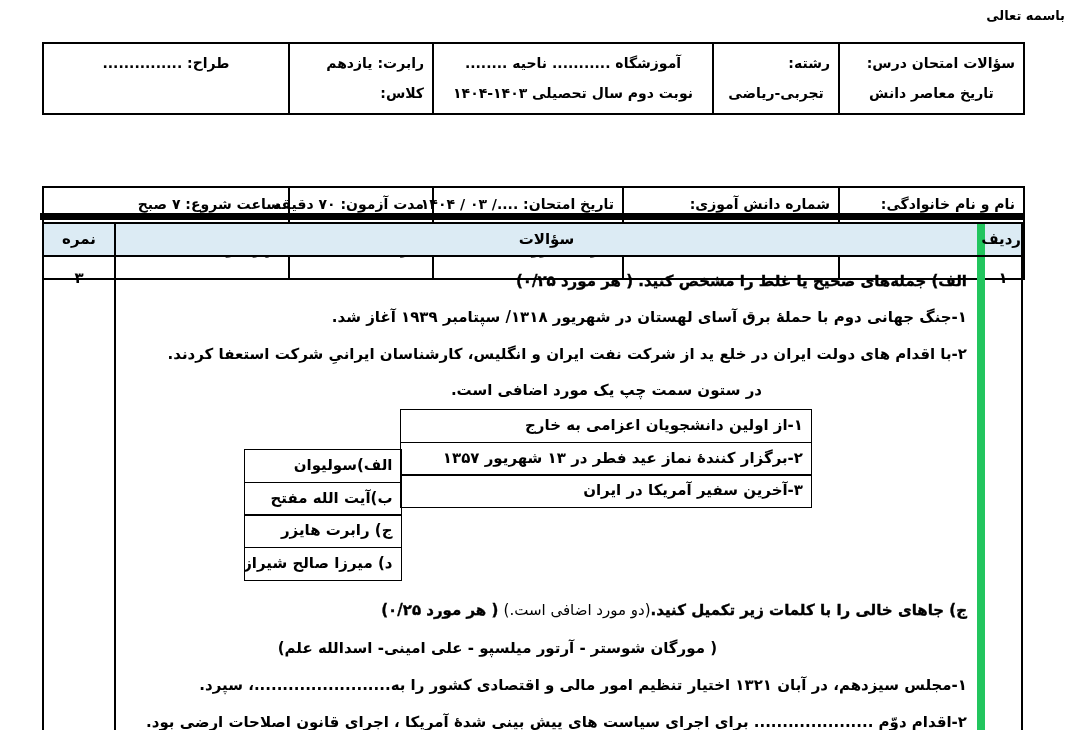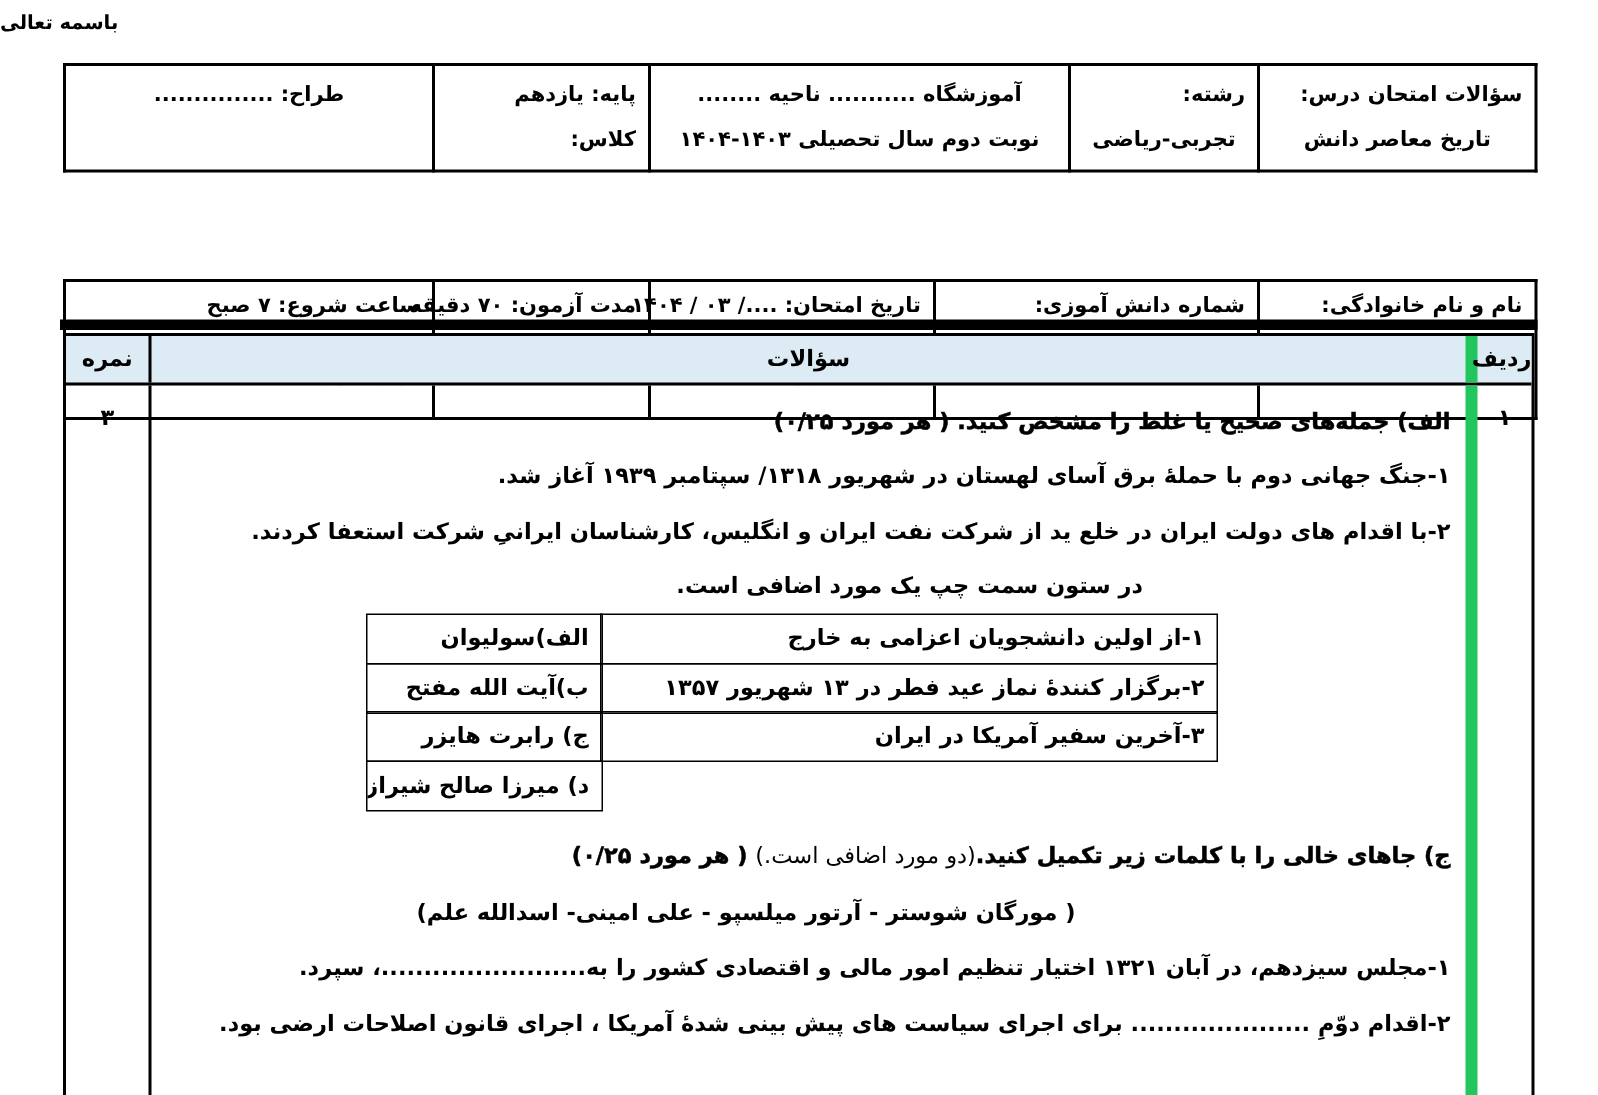--- a/index.html
+++ b/index.html
@@ -1,21 +1,21 @@
 <!DOCTYPE html>
 <html lang="fa" style="--bar-bg: #dcebf4;"><head>
 <meta charset="utf-8">
 <style>
   * { margin:0; padding:0; box-sizing:border-box; }
   html,body { width:1065px; height:730px; background:#fff; overflow:hidden; }
   body { font-family:"DejaVu Sans", sans-serif; color:#000; position:relative; }
 
   .page { position:absolute; inset:0; background:#fff; }
 
-  .bismillah { position:absolute; top:8px; left:0; width:100%; text-align:left;
+  .bismillah { position:absolute; top:8px; left:0; width:100%; text-align:right;
                font-size:13px; font-weight:bold; }
 
   
   table.hdr { border-collapse:collapse; table-layout:fixed; position:relative; }
   table.hdr td { border:2px solid #000; font-weight:bold; font-size:14px;
                  vertical-align:top; padding:4px 8px 0 8px; white-space:nowrap; }
   .t1 { position:absolute; top:42px; left:42px; width:981px; }
   .t1 td { height:71px; }
   .t2 { position:absolute; top:113px; left:42px; width:981px; }
   .t2 tr.r2 td { height:45px; padding-top:8px; }
@@ -28,40 +28,40 @@
   .thickbar { position:absolute; top:213px; left:40px; width:985px; height:7px; background:#000; }
 
   
   .qtable { position:absolute; top:222px; left:42px; width:981px; height:515px;
             border:2px solid #000; }
   .qhead { display:flex; height:33px; border-bottom:2px solid #000;
            background:var(--bar-bg,#dcebf4); font-weight:bold; font-size:15px; }
   .qbody { display:flex; height:478px; }
   .col-radif { width:44px; border-left:8px solid #22c55e; text-align:center; }
   .col-mid   { flex:1; }
-  .col-score { width:57px; border-right:2px solid #000; text-align:center; }
+  .col-score { width:72px; border-right:2px solid #000; text-align:center; }
   .qhead > div { line-height:31px; text-align:center; }
   .qnum, .qscore { padding-top:12px; font-weight:bold; font-size:15px; }
 
   .q-content { padding:6px 10px 0 10px; text-align:right; font-size:15px; }
   .line { white-space:nowrap; }
   .h36 { height:36px; line-height:36px; }
   .h37 { height:37px; line-height:37px; }
   .h38 { height:38px; line-height:38px; }
   .h34 { height:34px; line-height:34px; }
   .b  { font-weight:bold; }
   .strong { font-weight:bold; -webkit-text-stroke:0.35px #000; }
   .n  { font-weight:normal; }
   .ind1 { padding-left:0; padding-right:205px; }
   .ind2 { padding-right:250px; }
 
   
   .match { display:flex; margin:2px 155px 10px 0; font-size:15px; font-weight:bold; }
   .mcol-r { width:412px; }
-  .mcol-l { width:158px; margin-right:-1.5px; }
+  .mcol-l { width:158px; margin-right:-1.5px;margin-top:40px; }
   .mrow { height:34px; line-height:30px; border:1.5px solid #000; margin-top:-1.5px;
           padding:0 8px; text-align:right; white-space:nowrap; overflow:hidden; }
   .mrow:first-child { margin-top:0; }
 </style>
 </head>
 <body>
 
 <div class="page">
 
   <div class="bismillah">باسمه تعالی</div>
@@ -82,21 +82,21 @@
       </td>
       <td>
         <div class="hline tr">رشته:</div>
         <div class="hline center">تجربی-ریاضی</div>
       </td>
       <td class="center">
         <div class="hline">آموزشگاه ........... ناحیه ........</div>
         <div class="hline">نوبت دوم سال تحصیلی ۱۴۰۳-۱۴۰۴</div>
       </td>
       <td>
-        <div class="hline tr">پایه: یازدهم</div>
+        <div class="hline tr">رابرت: یازدهم</div>
         <div class="hline tr">کلاس:</div>
       </td>
       <td class="center">
         <div class="hline">طراح: ...............</div>
       </td>
     </tr>
   </tbody>
     </table>
 
   <table class="hdr t2" dir="rtl">

